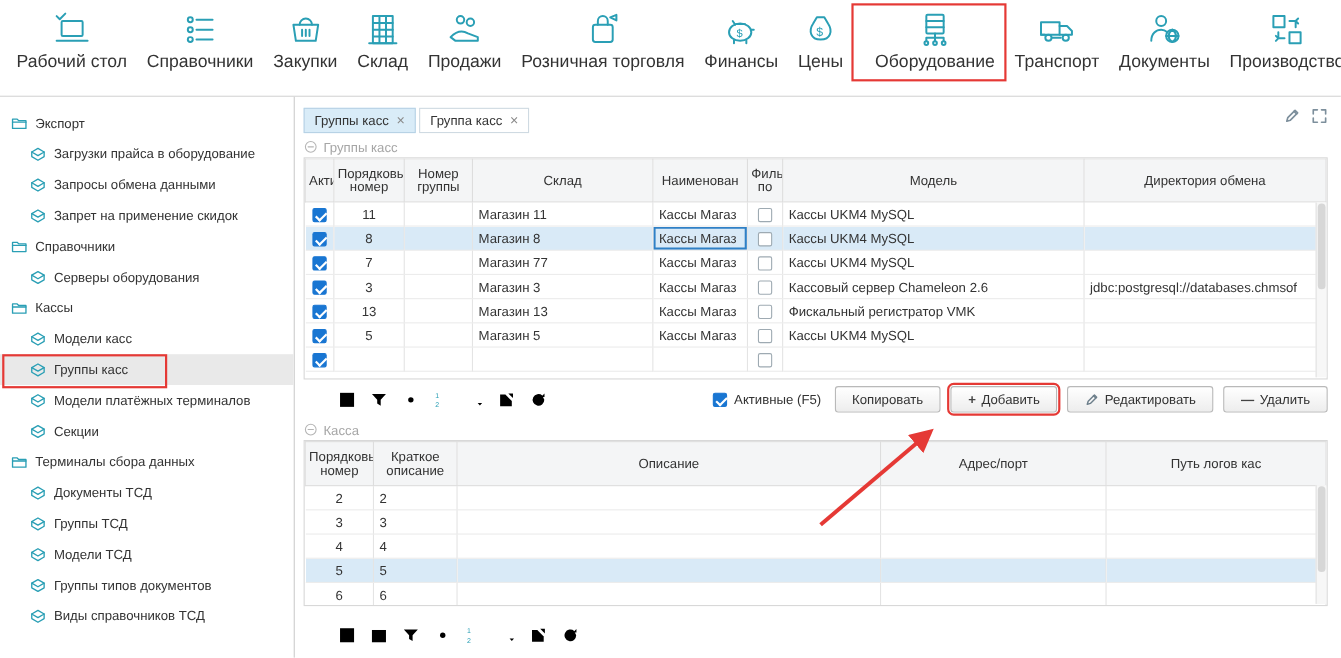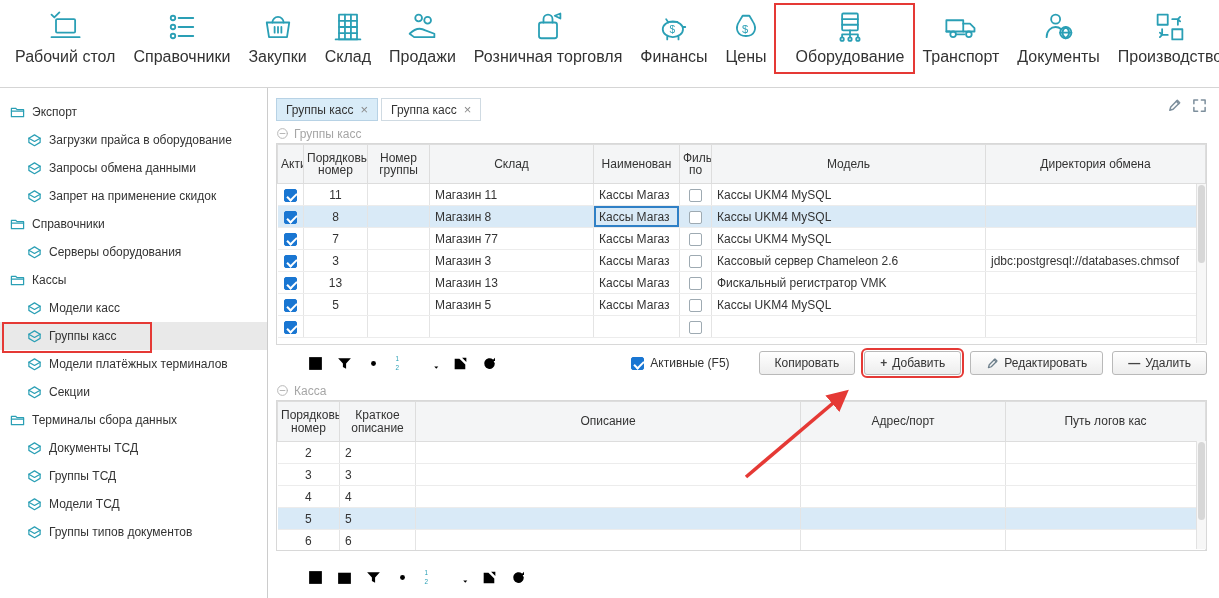--- a/index.html
+++ b/index.html
@@ -76,21 +76,21 @@
     background:#f7f7f7; border-left:1px solid #e2e2e2; }
   .vscroll .thumb { margin:1px; height:78px; background:#d7d7d7; border-radius:4px; cursor:pointer; }
 
   
   .panel-toolbar { display:flex; align-items:center; height:30px; margin:3px 0 1px; gap:9px; }
   .tool-btn { width:20px; height:20px; display:flex; align-items:center; justify-content:center;
     color:#2a9fb5; cursor:pointer; flex:0 0 auto; }
   .tool-btn svg { width:17px; height:17px; stroke-width:1.4; }
   .tool-btn.gray { color:#7d8f9c; }
   .toolbar-right { margin-left:auto; display:flex; align-items:center; gap:9px; }
-  .active-filter { display:flex; align-items:center; gap:6px; margin-right:20px; cursor:pointer; }
+  .active-filter { display:flex; align-items:center; gap:6px; margin-right:3px; cursor:pointer; }
   .btn { height:24px; display:flex; align-items:center; gap:5px; padding:0 15px;
     border:1px solid #b9b9b9; border-radius:3px; cursor:pointer;
     background:linear-gradient(#ffffff,#ededed); font-size:12px; color:#333; }
   .btn .btn-glyph { color:#444; font-weight:bold; }
   .btn .icon { width:13px; height:13px; color:#6d7f8b; }
   .btn .icon svg { width:13px; height:13px; }
   .btn.annotated { outline:2px solid #e53935; outline-offset:1px; }
   .bottom-toolbar { margin-top:11px; }
 
   
@@ -397,20 +397,29 @@
         <span class="tree-label">Модели ТСД</span>
       </div>
       <div class="tree-item leaf">
         <span class="icon tree-icon">
           <svg viewBox="0 0 16 16">
             <path d="M8 2 L14 5.5 8 9 2 5.5 Z"></path>
             <path d="M14 5.5 V10 L8 13.5 2 10 V5.5"></path>
           </svg>
         </span>
         <span class="tree-label">Группы типов документов</span>
+      </div>
+      <div class="tree-item leaf">
+        <span class="icon tree-icon">
+          <svg viewBox="0 0 16 16">
+            <path d="M8 2 L14 5.5 8 9 2 5.5 Z"></path>
+            <path d="M14 5.5 V10 L8 13.5 2 10 V5.5"></path>
+          </svg>
+        </span>
+        <span class="tree-label">Виды справочников ТСД</span>
       </div>
     </aside>
 
   <main class="main">
     <div class="tabbar">
       <div style="display:flex;gap:3px;align-items:flex-end;">
           <div class="tab active">
             <span>Группы касс</span>
             <span class="tab-close">×</span>
           </div>

